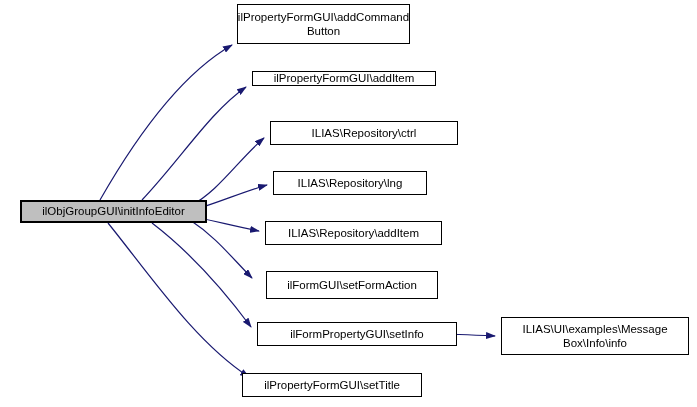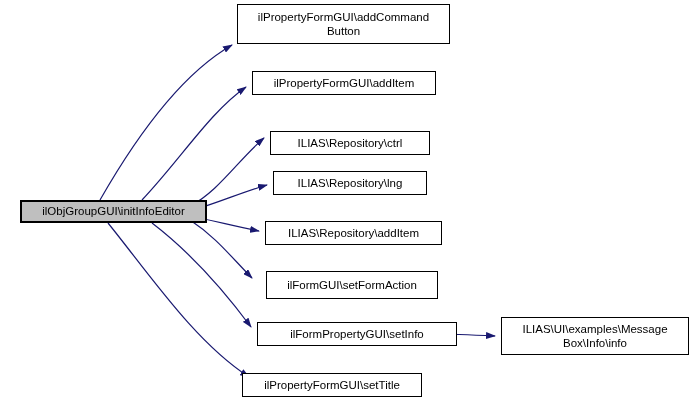--- a/index.html
+++ b/index.html
@@ -48,26 +48,26 @@
     <path class="edge" d="M 190,211 C 218,203 245,191 267,185" marker-end="url(#arrowhead)"></path>
     <path class="edge" d="M 190,216 C 215,221 238,227 259,231" marker-end="url(#arrowhead)"></path>
     <path class="edge" d="M 190,220 C 216,237 232,258 252,278" marker-end="url(#arrowhead)"></path>
     <path class="edge" d="M 152,223 C 190,252 225,292 251,327" marker-end="url(#arrowhead)"></path>
     <path class="edge" d="M 108,223 C 150,275 195,342 249,377" marker-end="url(#arrowhead)"></path>
     <path class="edge" d="M 433,334 C 455,334 475,335 495,336" marker-end="url(#arrowhead)"></path>
   </svg>
 
   <div class="node current" style="left:3px;top:200px;width:187px;height:23px">ilObjGroupGUI\initInfoEditor</div>
 
-  <div class="node" style="left:237px;top:4px;width:213px;height:40px">ilPropertyFormGUI\addCommand
+  <div class="node" style="left:237px;top:4px;width:173px;height:40px">ilPropertyFormGUI\addCommand
 Button</div>
 
-  <div class="node" style="left:252px;top:71px;width:184px;height:24px">ilPropertyFormGUI\addItem</div>
+  <div class="node" style="left:252px;top:71px;width:184px;height:15px">ilPropertyFormGUI\addItem</div>
 
-  <div class="node" style="left:270px;top:131px;width:160px;height:24px">ILIAS\Repository\ctrl</div>
+  <div class="node" style="left:270px;top:121px;width:188px;height:24px">ILIAS\Repository\ctrl</div>
 
   <div class="node" style="left:273px;top:171px;width:154px;height:24px">ILIAS\Repository\lng</div>
 
   <div class="node" style="left:265px;top:221px;width:177px;height:24px">ILIAS\Repository\addItem</div>
 
   <div class="node" style="left:266px;top:271px;width:172px;height:28px">ilFormGUI\setFormAction</div>
 
   <div class="node" style="left:257px;top:322px;width:200px;height:24px">ilFormPropertyGUI\setInfo</div>
 
   <div class="node" style="left:242px;top:373px;width:180px;height:24px">ilPropertyFormGUI\setTitle</div>

